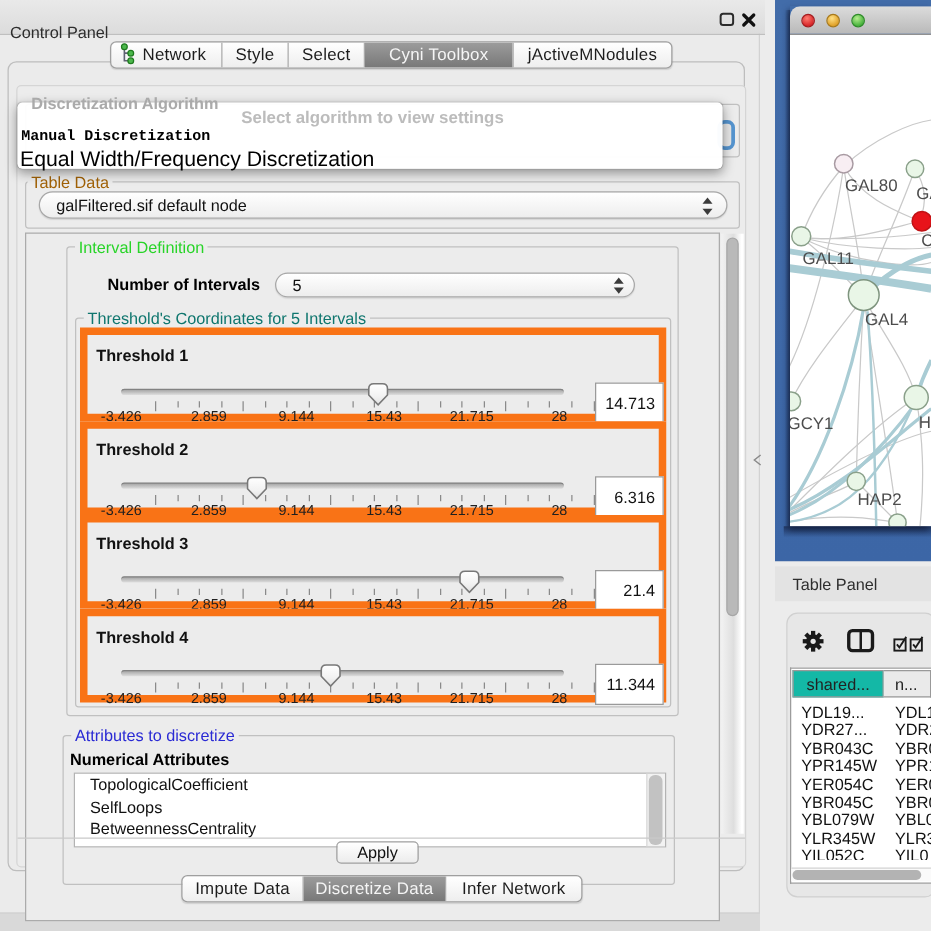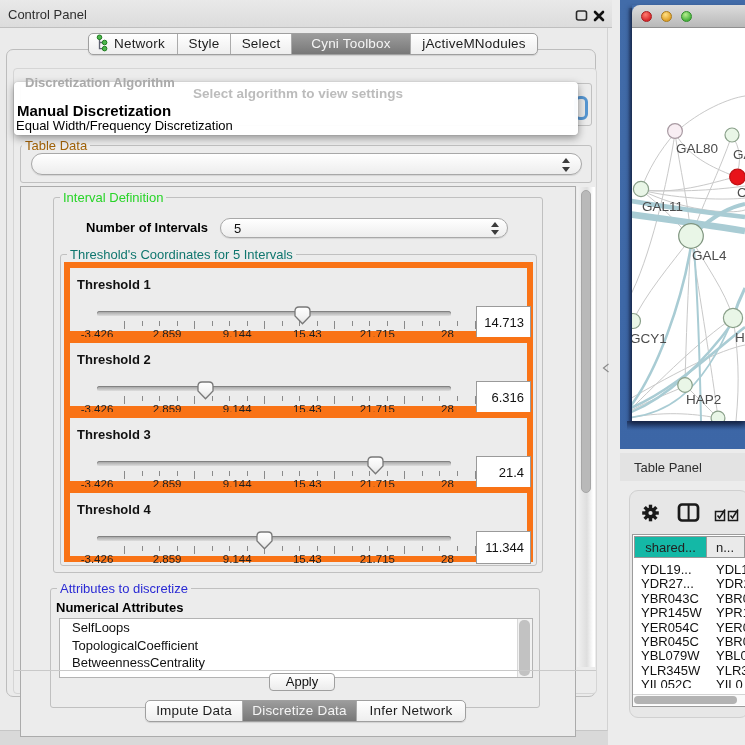--- a/index.html
+++ b/index.html
@@ -3,21 +3,21 @@
 <meta charset="utf-8">
 <style>
 * { margin:0; padding:0; box-sizing:border-box; }
 html,body { width:745px; height:745px; overflow:hidden; }
 body { font-family:"Liberation Sans", sans-serif; background:#ececec; position:relative; }
 .abs { position:absolute; }
 
 
 #cpwin { left:0; top:0; width:608px; height:731px; background:#ebebeb; border-right:1px solid #d2d2d2; border-bottom:1px solid #c6c6c6; }
 #cptitle { left:0; top:0; width:612px; height:28px; background:linear-gradient(#e9e9e9,#dcdcdc); border-bottom:1px solid #bfbfbf; }
-#cptitle .t { position:absolute; left:8px; top:7px; font-size:13px; color:#2e2e2e; }
+#cptitle .t { position:absolute; left:8px; top:18px; font-size:13px; color:#2e2e2e; }
 #belowwin { left:0; top:731px; width:608px; height:14px; background:#d9d9d9; }
 
 
 #panelA { left:6px; top:49px; width:590px; height:648px; background:#ebebeb; border:1px solid #bdbdbd; border-radius:7px; }
 #panelB { left:13px; top:68px; width:584px; height:626px; background:#ececec; border:1px solid #d5d5d5; border-radius:4px; }
 
 
 .seg { display:flex; border:1px solid #9f9f9f; border-radius:5px; background:linear-gradient(#ffffff,#eeeeee); box-shadow:0 1px 1px rgba(0,0,0,0.12); overflow:hidden; }
 .seg .s { letter-spacing:0.2px; font-size:13.5px; color:#1d1d1d; text-align:center; line-height:20px; border-right:1px solid #ababab; white-space:nowrap; }
 .seg .s:last-child { border-right:none; }
@@ -52,22 +52,22 @@
 .ticklabels { position:absolute; top:60px; left:0; width:100%; height:14px; font-size:11.5px; color:#1f1f1f; }
 .ticklabels span { position:absolute; transform:translateX(-50%); }
 
 
 #applybar { left:14px; top:670px; width:582px; height:24px; border-top:1px solid #c9c9c9; }
 #applybtn { left:269px; top:673px; width:66px; height:18px; background:linear-gradient(#ffffff,#ececec); border:1px solid #9f9f9f; border-radius:4px; font-size:13px; color:#111; text-align:center; line-height:16px; }
 
 
 #popup { left:14px; top:82px; width:564px; height:53px; background:rgba(255,255,255,0.97); border-radius:4px; box-shadow:0 3px 9px rgba(0,0,0,0.4), 0 0 1px rgba(0,0,0,0.3); }
 #popup .ph { position:absolute; left:179px; top:4px; font-size:13.5px; font-weight:bold; color:#bcbcbc; }
-#popup .i1 { position:absolute; left:3px; top:20px; font-size:15px; font-weight:bold; color:#000; }
-#popup .i2 { position:absolute; left:2px; top:36px; font-size:13px; color:#000; }
+#popup .i1 { position:absolute; left:3px; top:20px; font-size:12px; font-weight:bold; color:#000;font-family:Liberation Mono, monospace; }
+#popup .i2 { position:absolute; left:2px; top:36px; font-size:17px; color:#000; }
 
 
 #netblue { left:620px; top:0; width:125px; height:449px; background:linear-gradient(#426ca9,#3c66a6); }
 #macwin { left:632px; top:5px; width:113px; height:416px; box-shadow:-2px 3px 5px rgba(8,15,40,0.65); }
 #mactitle { left:632px; top:5px; width:113px; height:23px; background:linear-gradient(#dcdcdc,#b9b9b9); border-radius:8px 0 0 0; border-bottom:1px solid #909090; }
 .light { position:absolute; top:11px; width:11px; height:11px; border-radius:50%; }
 #canvas { left:632px; top:28px; width:113px; height:393px; background:#ffffff; }
 
 #tpbar { left:620px; top:453px; width:125px; height:28px; background:#e3e3e3; }
 #tpbar span { position:absolute; left:14px; top:7px; font-size:13px; color:#2e2e2e; }
@@ -119,20 +119,21 @@
 </svg>
 
 <div class="grp" style="left:20px;top:83px;width:572px;height:43px"></div>
 
 <div class="abs" style="left:574px;top:96px;width:14px;height:24px;border:3px solid #5695d0;border-radius:6px;background:#e8e8e8"></div>
 
 <div class="grp" style="left:20px;top:145px;width:572px;height:38px">
   <span class="ttl" style="color:#a16207;left:1px">Table Data</span>
 </div>
 <div class="combo" style="left:31px;top:153px;width:551px;height:22px">
+    <span class="cv">galFiltered.sif default node</span>
   <div class="arrows" style="right:10px;top:4px;height:14px">
       <div class="up"></div>
       <div class="dn"></div>
     </div>
 </div>
 
 <div class="abs" id="viewport">
 
   <div class="grp" style="left:32px;top:10px;width:490px;height:376px">
     <span class="ttl" style="color:#28d428">Interval Definition</span>
@@ -334,22 +335,22 @@
     </svg>
     <div class="vbox">11.344</div>
   </div>
     </div>
 
   <div class="grp" style="left:29px;top:401px;width:490px;height:120px">
     <span class="ttl" style="color:#2a2ad4">Attributes to discretize</span>
   </div>
   <span class="abs" style="left:35px;top:413px;font-size:13px;font-weight:bold">Numerical Attributes</span>
   <div class="abs" style="left:38px;top:431px;width:474px;height:60px;background:#fff;border:1px solid #b3b3b3;font-size:13px;color:#111">
+    <div style="padding-left:12px;height:17.5px;line-height:17.5px">TopologicalCoefficient</div>
     <div style="padding-left:12px;height:17.5px;line-height:17.5px">SelfLoops</div>
-    <div style="padding-left:12px;height:17.5px;line-height:17.5px">TopologicalCoefficient</div>
     <div style="padding-left:12px;height:17.5px;line-height:17.5px">BetweennessCentrality</div>
   </div>
   <div class="abs" style="left:496px;top:432px;width:15px;height:58px;background:#f2f2f2;border-left:1px solid #d8d8d8"></div>
   <div class="abs" style="left:498px;top:433px;width:11px;height:56px;background:#c2c2c2;border-radius:5px"></div>
 </div>
 
 <div class="abs" id="vscroll"></div>
 <div class="abs" id="vthumb"></div>
 
 <div class="abs" id="applybar"></div>

